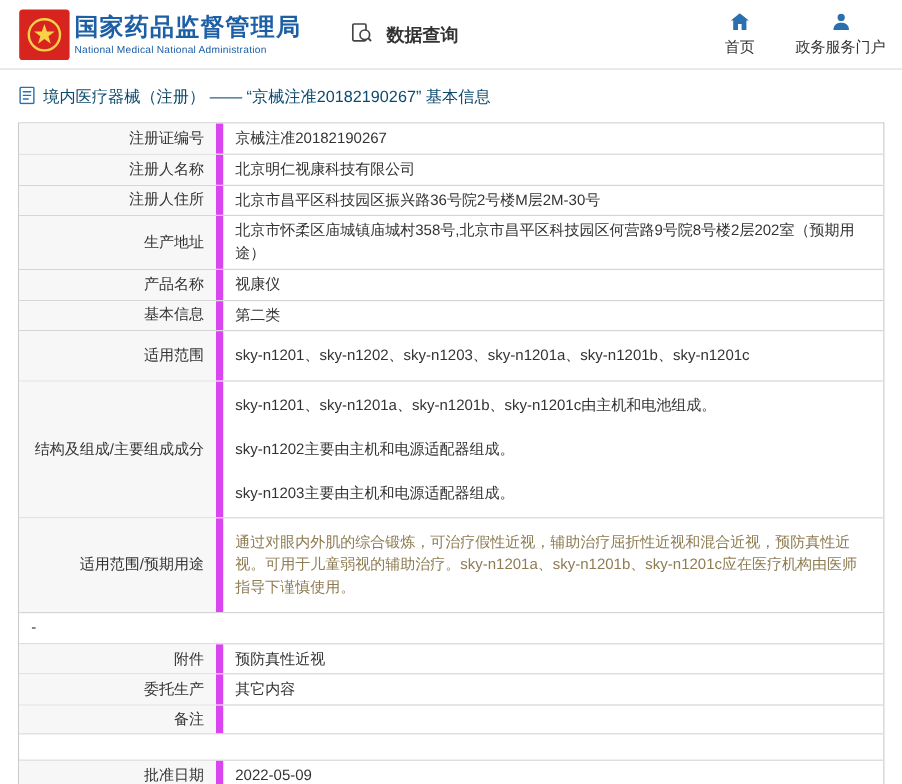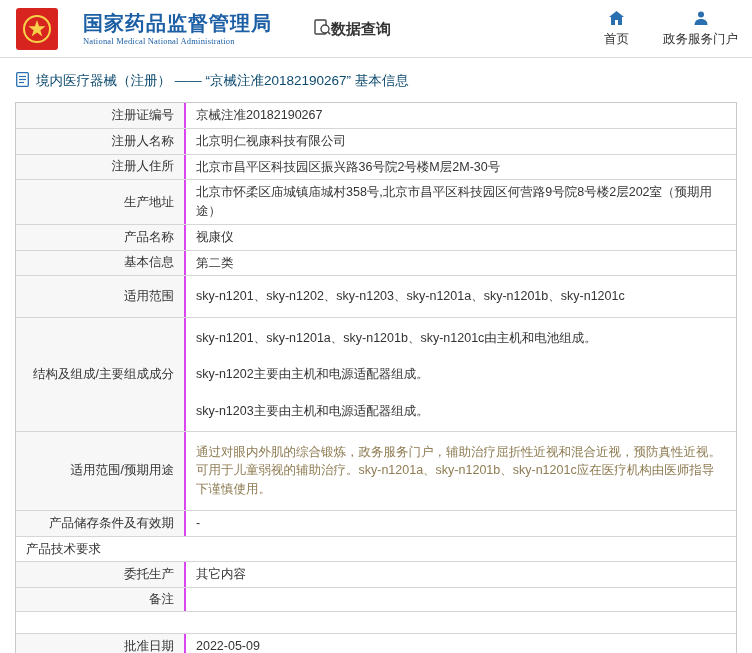--- a/index.html
+++ b/index.html
@@ -14,25 +14,25 @@
   .header{
     display:flex; align-items:center;
     padding:8px 14px 7px 16px;
     border-bottom:1px solid #dcdcdc;
     background:#fff;
   }
   .emblem{
     width:42px; height:42px; background:#d8241e; border-radius:3px;
     display:flex; align-items:center; justify-content:center; flex:0 0 auto;
   }
-  .brand{ margin-left:25px;font-family:Liberation Serif, serif; }
+  .brand{ margin-left:4px; }
   .brand-cn{ color:#1c5fa5; font-size:20px; font-weight:bold; letter-spacing:1px; line-height:1.1; }
   .brand-en{ color:#1c5fa5; font-size:8.5px; margin-top:2px; letter-spacing:.2px; }
   .dataquery{
-    margin-left:42px; display:flex; align-items:center; gap:0;
+    margin-left:42px; display:flex; align-items:center; gap:12px;
     font-size:15px; font-weight:bold; color:#333; cursor:pointer;
   }
   .spacer{ flex:1; }
   .navitem{
     display:flex; flex-direction:column; align-items:center; gap:3px;
     font-size:12.5px; color:#333; margin-left:34px; cursor:pointer; white-space:nowrap;
   }
 
   
   .breadcrumb{
@@ -44,21 +44,21 @@
   
   .tbl{
     margin:1px 15px 6px 15px;
     border:1px solid #c9c9c9;
   }
   .row{ display:flex; min-height:22px; background:#fff; }
   .row + .row{ border-top:1px solid #d6d6d6; }
   .cl{
     width:170px; min-width:170px;
     background:#f7f7f7;
-    border-right:2px solid #d946ef;
+    border-right:6px solid #d946ef;
     display:flex; align-items:center; justify-content:flex-end;
     text-align:right;
     padding:3px 10px;
     font-size:12.5px;
   }
   .cv{
     flex:1; display:flex; align-items:center;
     padding:3px 10px; font-size:12.5px; line-height:1.5;
     word-break:break-all;
   }
@@ -167,30 +167,30 @@
     <div class="cl">结构及组成/主要组成成分</div>
     <div class="cv multiline">sky-n1201、sky-n1201a、sky-n1201b、sky-n1201c由主机和电池组成。
 
 sky-n1202主要由主机和电源适配器组成。
 
 sky-n1203主要由主机和电源适配器组成。</div>
   </div>
 
   <div class="row r-tall">
     <div class="cl">适用范围/预期用途</div>
-    <div class="cv v-note">通过对眼内外肌的综合锻炼，政务服务门户，辅助治疗屈折性近视和混合近视，预防真性近视。可用于儿童弱视的辅助治疗。sky-n1201a、sky-n1201b、sky-n1201c应在医疗机构由医师指导下谨慎使用。</div>
-  </div>
-
-  <div class="row">
-    <div class="cl">产品储存条件及有效期</div>
+    <div class="cv v-note">通过对眼内外肌的综合锻炼，可治疗假性近视，辅助治疗屈折性近视和混合近视，预防真性近视。可用于儿童弱视的辅助治疗。sky-n1201a、sky-n1201b、sky-n1201c应在医疗机构由医师指导下谨慎使用。</div>
+  </div>
+
+  <div class="row">
     <div class="cv">-</div>
   </div>
 
   <div class="row">
-    <div class="cv">产品技术要求</div>
+    <div class="cl">附件</div>
+    <div class="cv">预防真性近视</div>
   </div>
 
   <div class="row">
     <div class="cl">委托生产</div>
     <div class="cv">其它内容</div>
   </div>
 
   <div class="row">
     <div class="cl">备注</div>
     <div class="cv"></div>

